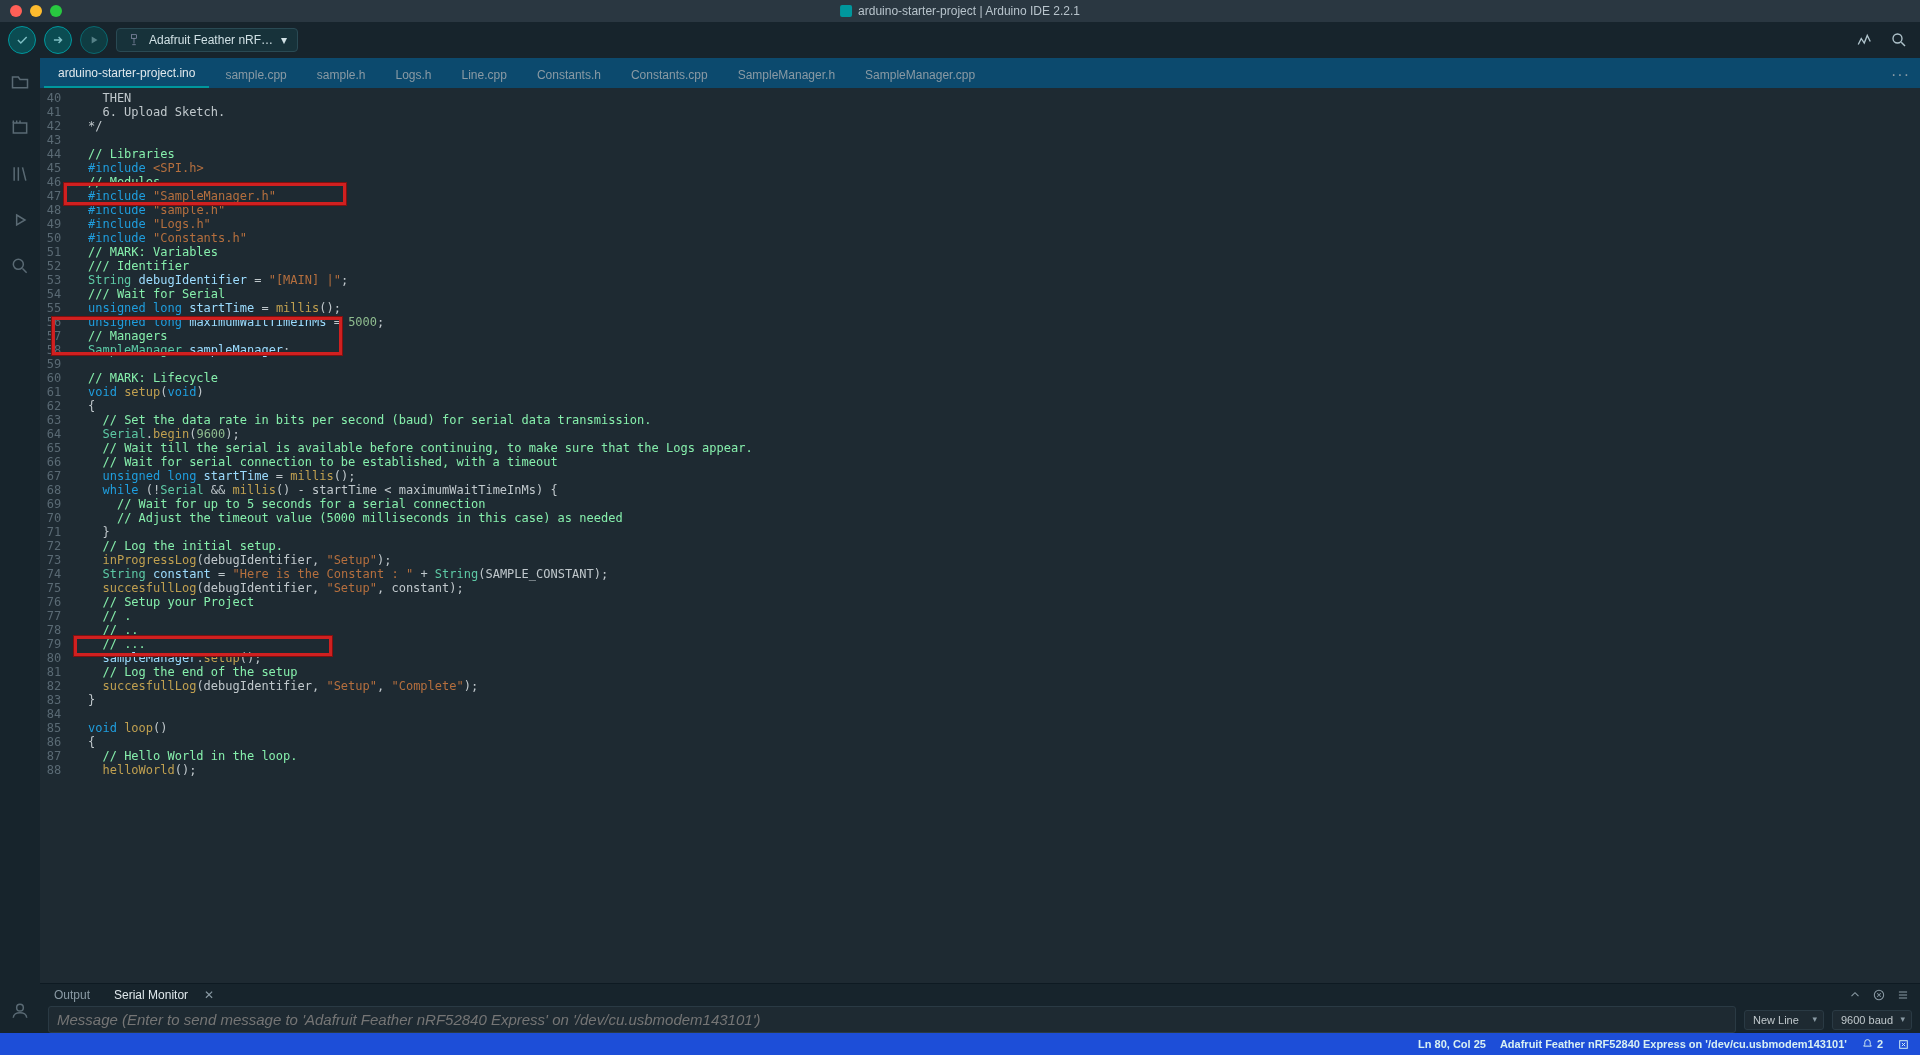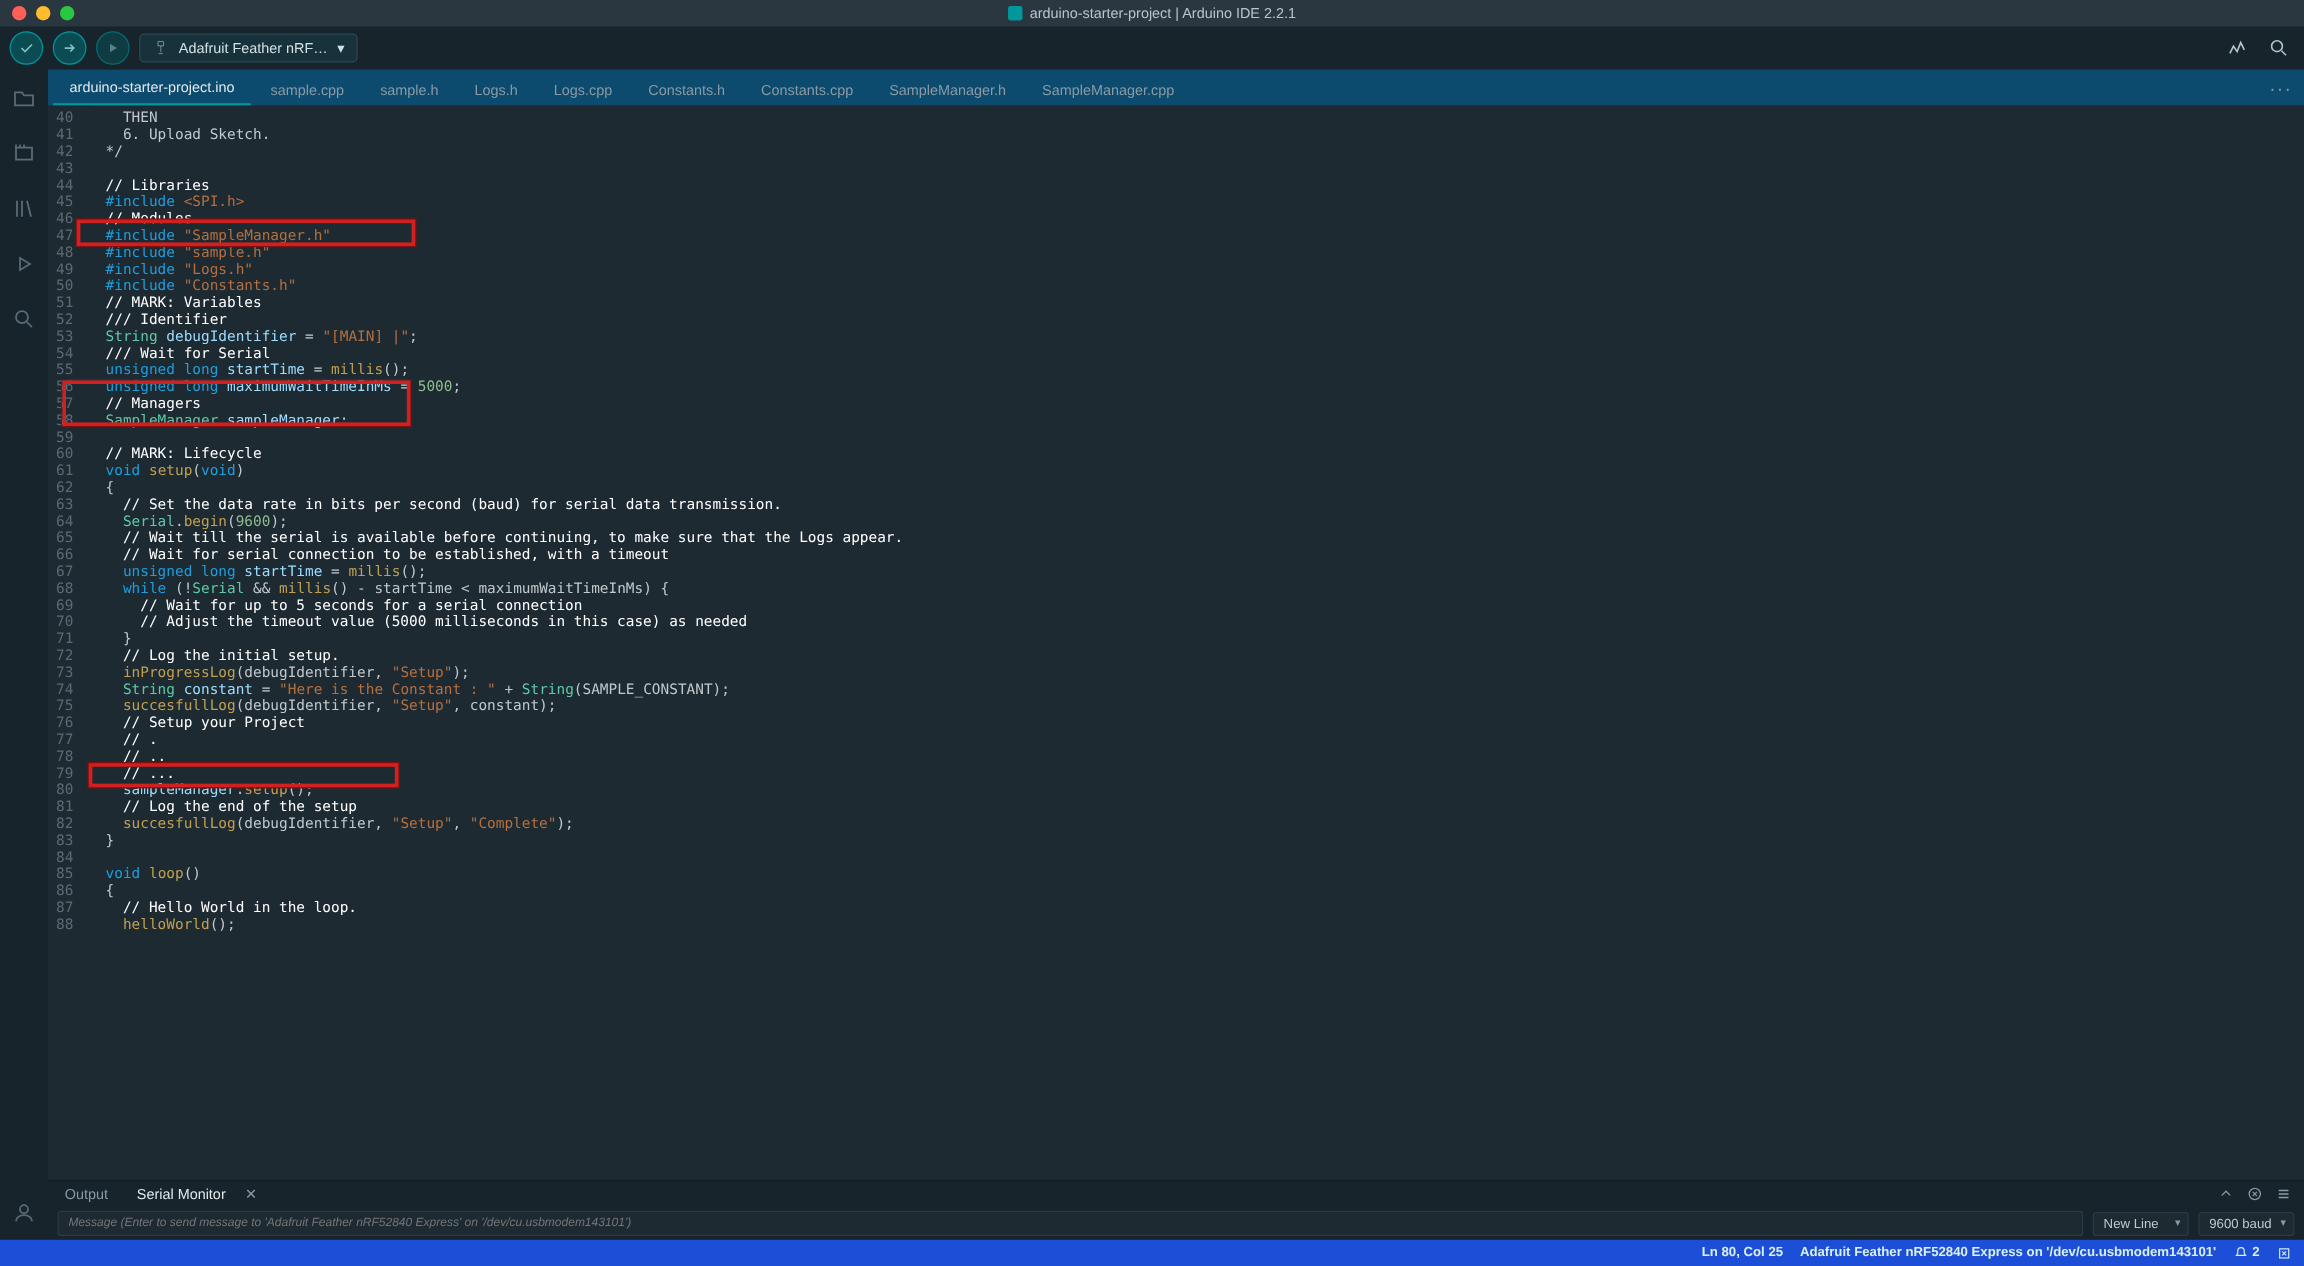--- a/index.html
+++ b/index.html
@@ -159,21 +159,21 @@
   color: #c0c8cc;
   white-space: pre;
   position: relative;
 }
 .code div { height: 14px; }
 .tok-kw { color: #1f9ede; }
 .tok-type { color: #5dc9a5; }
 .tok-str { color: #b56f3e; }
 .tok-num { color: #8fbc8f; }
 .tok-fn { color: #c0a050; }
-.tok-comm { color: #ffffff; }
+.tok-comm { color: #86efac; }
 .tok-id { color: #9cdcfe; }
 .highlight-box {
   position: absolute;
   border: 3px solid #d02020;
   box-shadow: 0 0 0 1px #801010;
   pointer-events: none;
 }
 .bottom-panel {
   height: 50px;
   background: #17242c;
@@ -207,21 +207,21 @@
   padding: 0 8px;
   gap: 8px;
 }
 .serial-input {
   flex: 1;
   background: #1e2a32;
   border: 1px solid #2a3a44;
   border-radius: 3px;
   padding: 4px 8px;
   color: #7a8a94;
-  font-size: 10px;
+  font-size: 15px;
   font-style: italic;
 }
 .serial-select {
   background: #1e2a32;
   border: 1px solid #2a3a44;
   border-radius: 3px;
   padding: 3px 18px 3px 8px;
   font-size: 11px;
   color: #c0c8cc;
   min-width: 80px;
@@ -341,21 +341,21 @@
         </svg>
     </div>
   </div>
 
   <div class="editor-col">
     <div class="tabs" id="tabs-container">
       <div class="tab active">arduino-starter-project.ino</div>
         <div class="tab">sample.cpp</div>
         <div class="tab">sample.h</div>
         <div class="tab">Logs.h</div>
-        <div class="tab">Logs.cpp</div>
+        <div class="tab">Line.cpp</div>
         <div class="tab">Constants.h</div>
         <div class="tab">Constants.cpp</div>
         <div class="tab">SampleManager.h</div>
         <div class="tab">SampleManager.cpp</div>
         <span class="tabs-more">···</span>
     </div>
 
     <div class="editor">
       <div class="gutter" id="gutter">
           <div>40</div>

